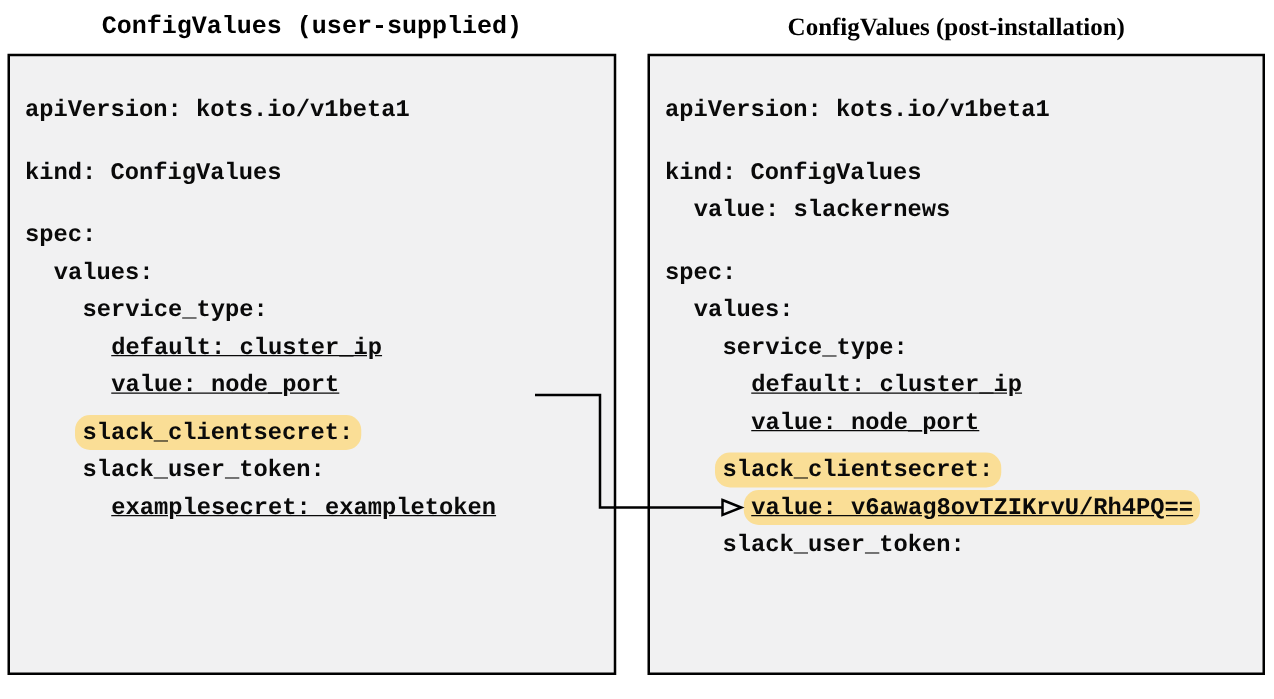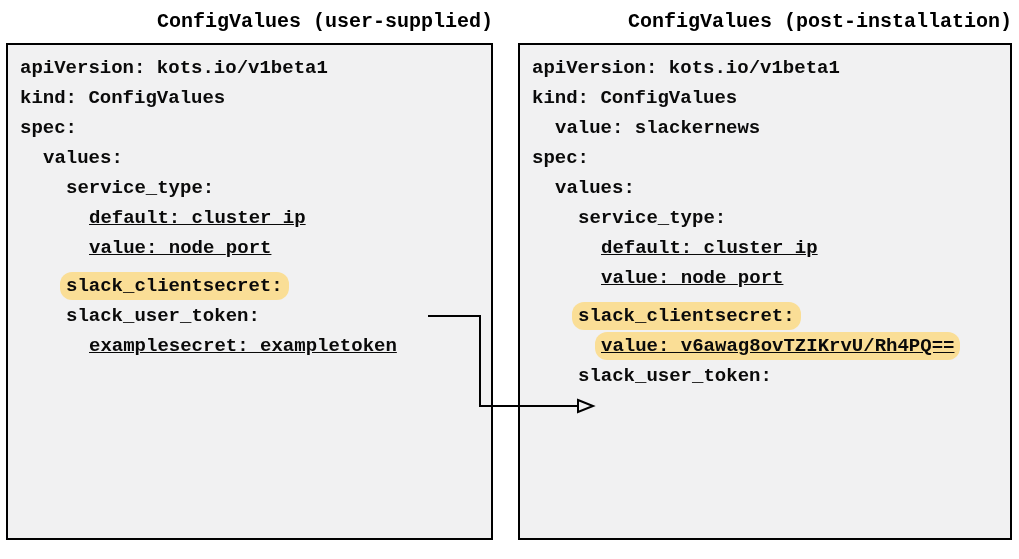--- a/index.html
+++ b/index.html
@@ -12,29 +12,29 @@
     height: 559px;
     position: relative;
     overflow: hidden;
     font-family: "Liberation Mono", "DejaVu Sans Mono", monospace;
   }
   .panel-title {
     position: absolute;
     top: 8px;
     height: 28px;
     line-height: 28px;
-    text-align: right;
+    text-align: center;
     font-size: 20px;
     font-weight: bold;
     color: #000000;
     letter-spacing: 0px;
     white-space: pre;
   }
   #left-title  { left: 6px;   width: 487px; }
-  #right-title { left: 518px; width: 494px; }
+  #right-title { left: 518px; width: 494px; font-family: Liberation Serif, serif; }
   .code-panel {
     position: absolute;
     top: 43px;
     height: 497px;
     box-sizing: border-box;
     background: #f1f1f2;
     border: 2px solid #000000;
     padding: 8px 12px;
     overflow: hidden;
   }
@@ -51,21 +51,21 @@
   .code-line.gap-before { margin-top: 8px; }
   .code-line .txt {
     padding: 3px 0;
   }
   .code-line.hl .txt {
     background: #fade96;
     padding: 3px 6px;
     margin-left: -6px;
     border-radius: 12px;
   }
-  .indent-0 { padding-left: 0px; }
+  .indent-0 { padding-left: 0px; margin-top: 20px; }
   .indent-1 { padding-left: 23px; }
   .indent-2 { padding-left: 46px; }
   .indent-3 { padding-left: 69px; text-decoration: underline; }
   #arrow-overlay {
     position: absolute;
     left: 0; top: 0;
     width: 1019px;
     height: 559px;
     pointer-events: none;
   }

